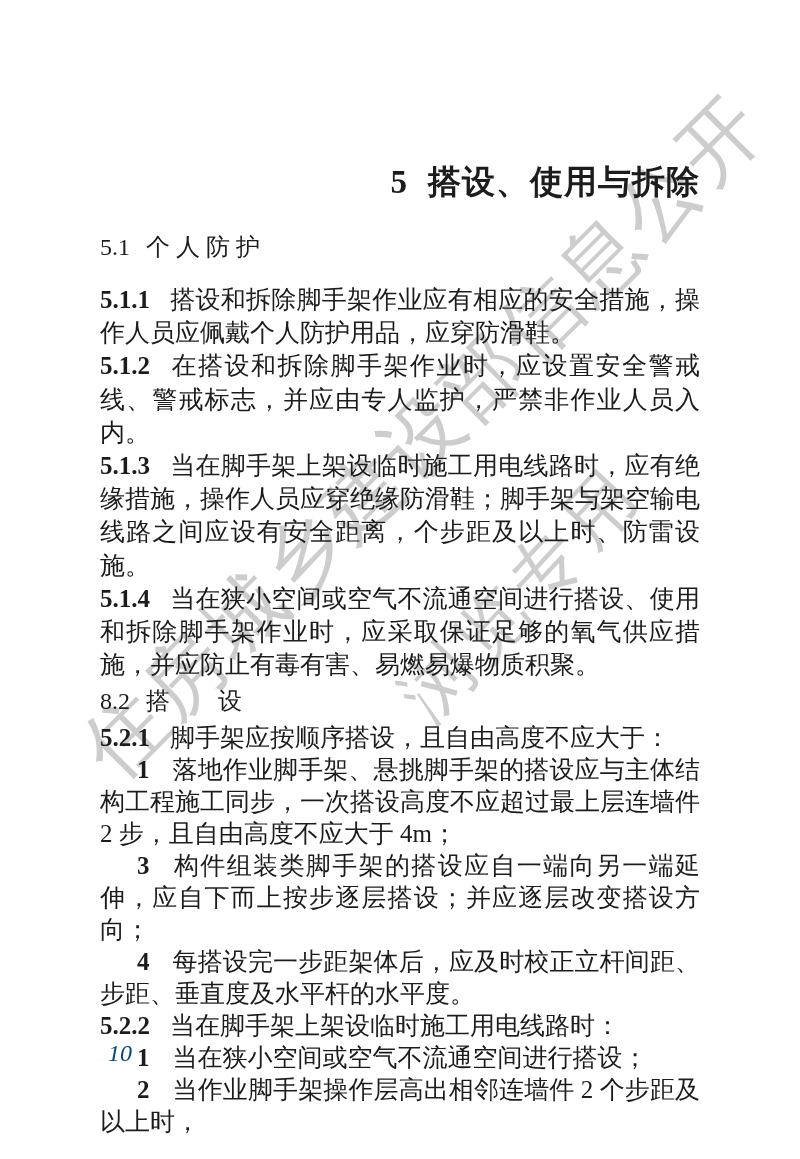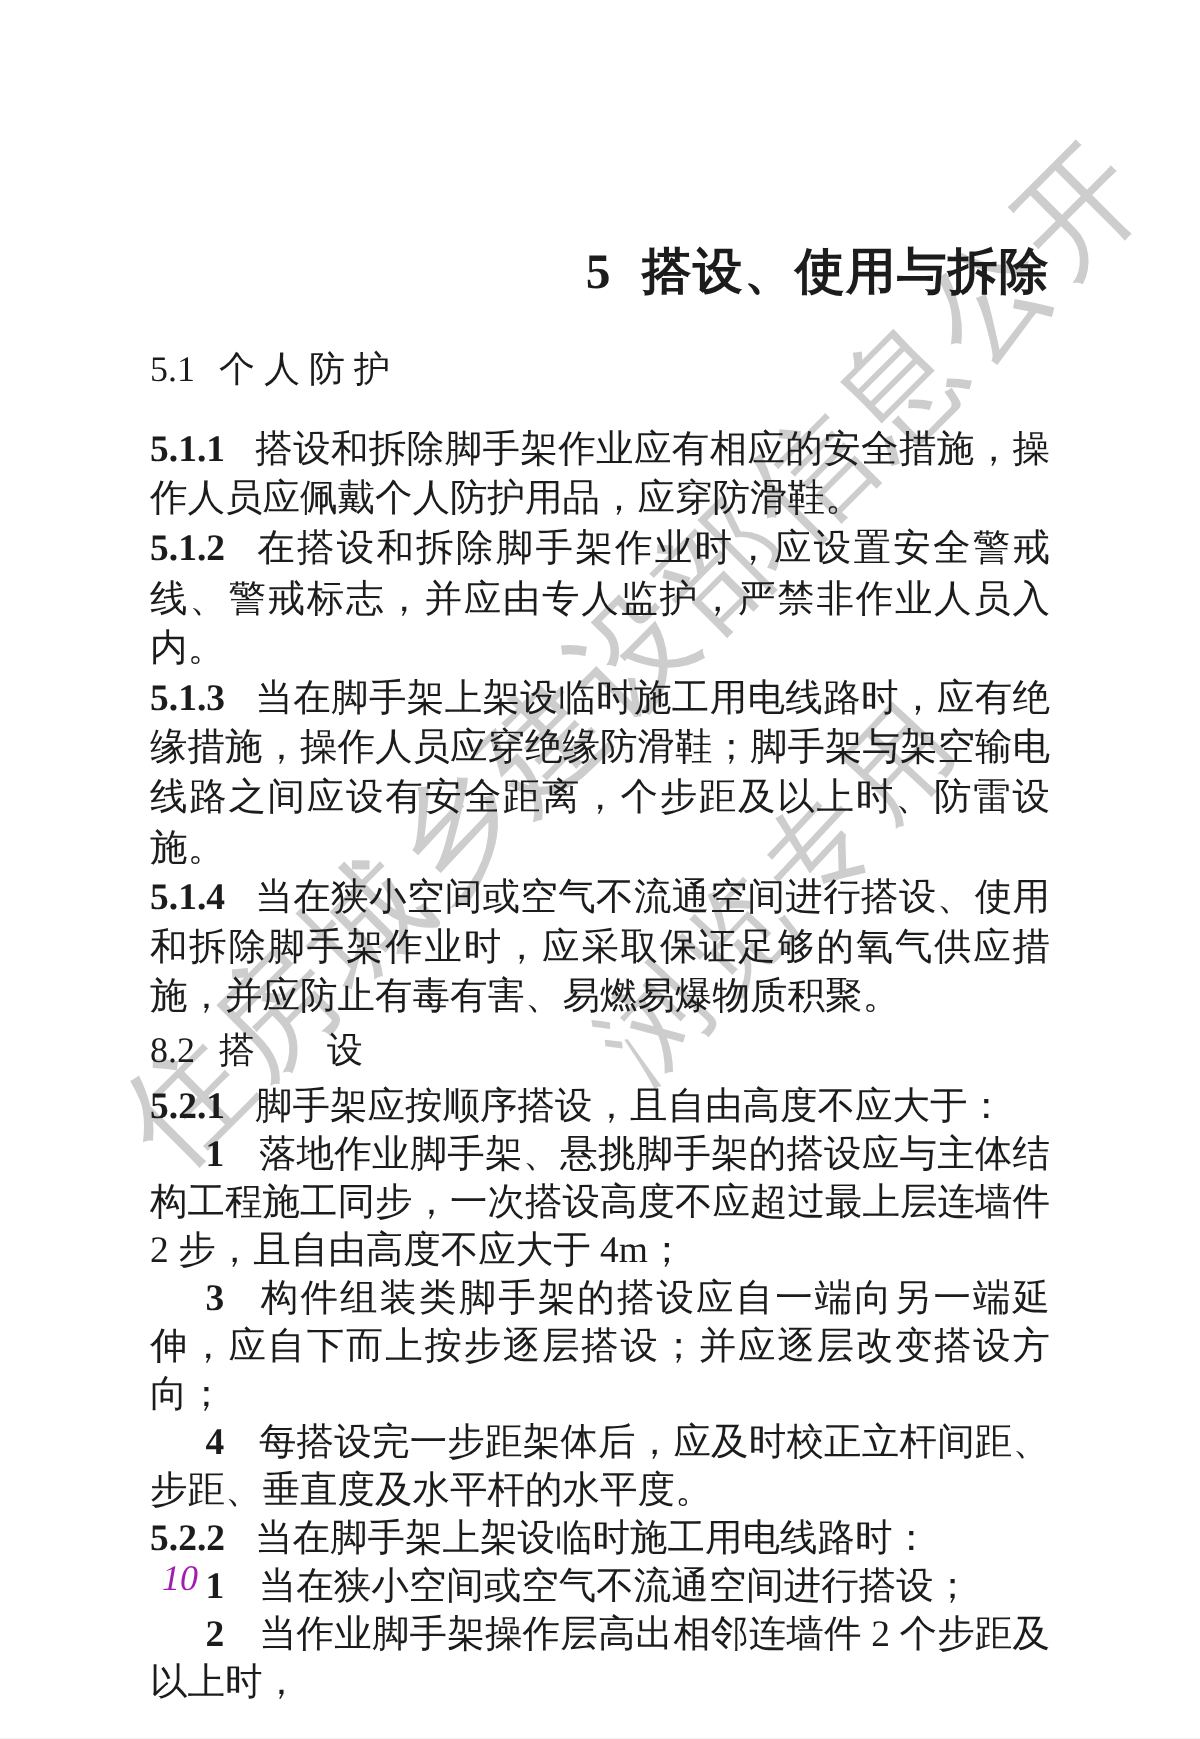--- a/index.html
+++ b/index.html
@@ -65,21 +65,21 @@
   .b1 p{line-height:33.2px;}
   .b2 p{line-height:32px;}
   .b1{margin-top:21px;}
   .b2{margin-top:6px;}
   p.item{text-indent:37px;}
   .cnum{font-weight:bold;margin-right:20px;white-space:nowrap;}
   .inum{font-weight:bold;margin-right:23px;}
   
   .pageno{
     position:absolute;left:108px;top:1040px;z-index:2;
-    font-size:24px;font-style:italic;color:#a21caf;
+    font-size:24px;font-style:italic;color:#0c4a6e;
     font-family:"Liberation Serif","DejaVu Serif",serif;
   }
 </style>
 </head>
 <body>
 
 <div class="page">
 
   <div class="watermark wm1">住房城乡建设部信息公开</div>
   <div class="watermark wm2">浏览专用</div>

